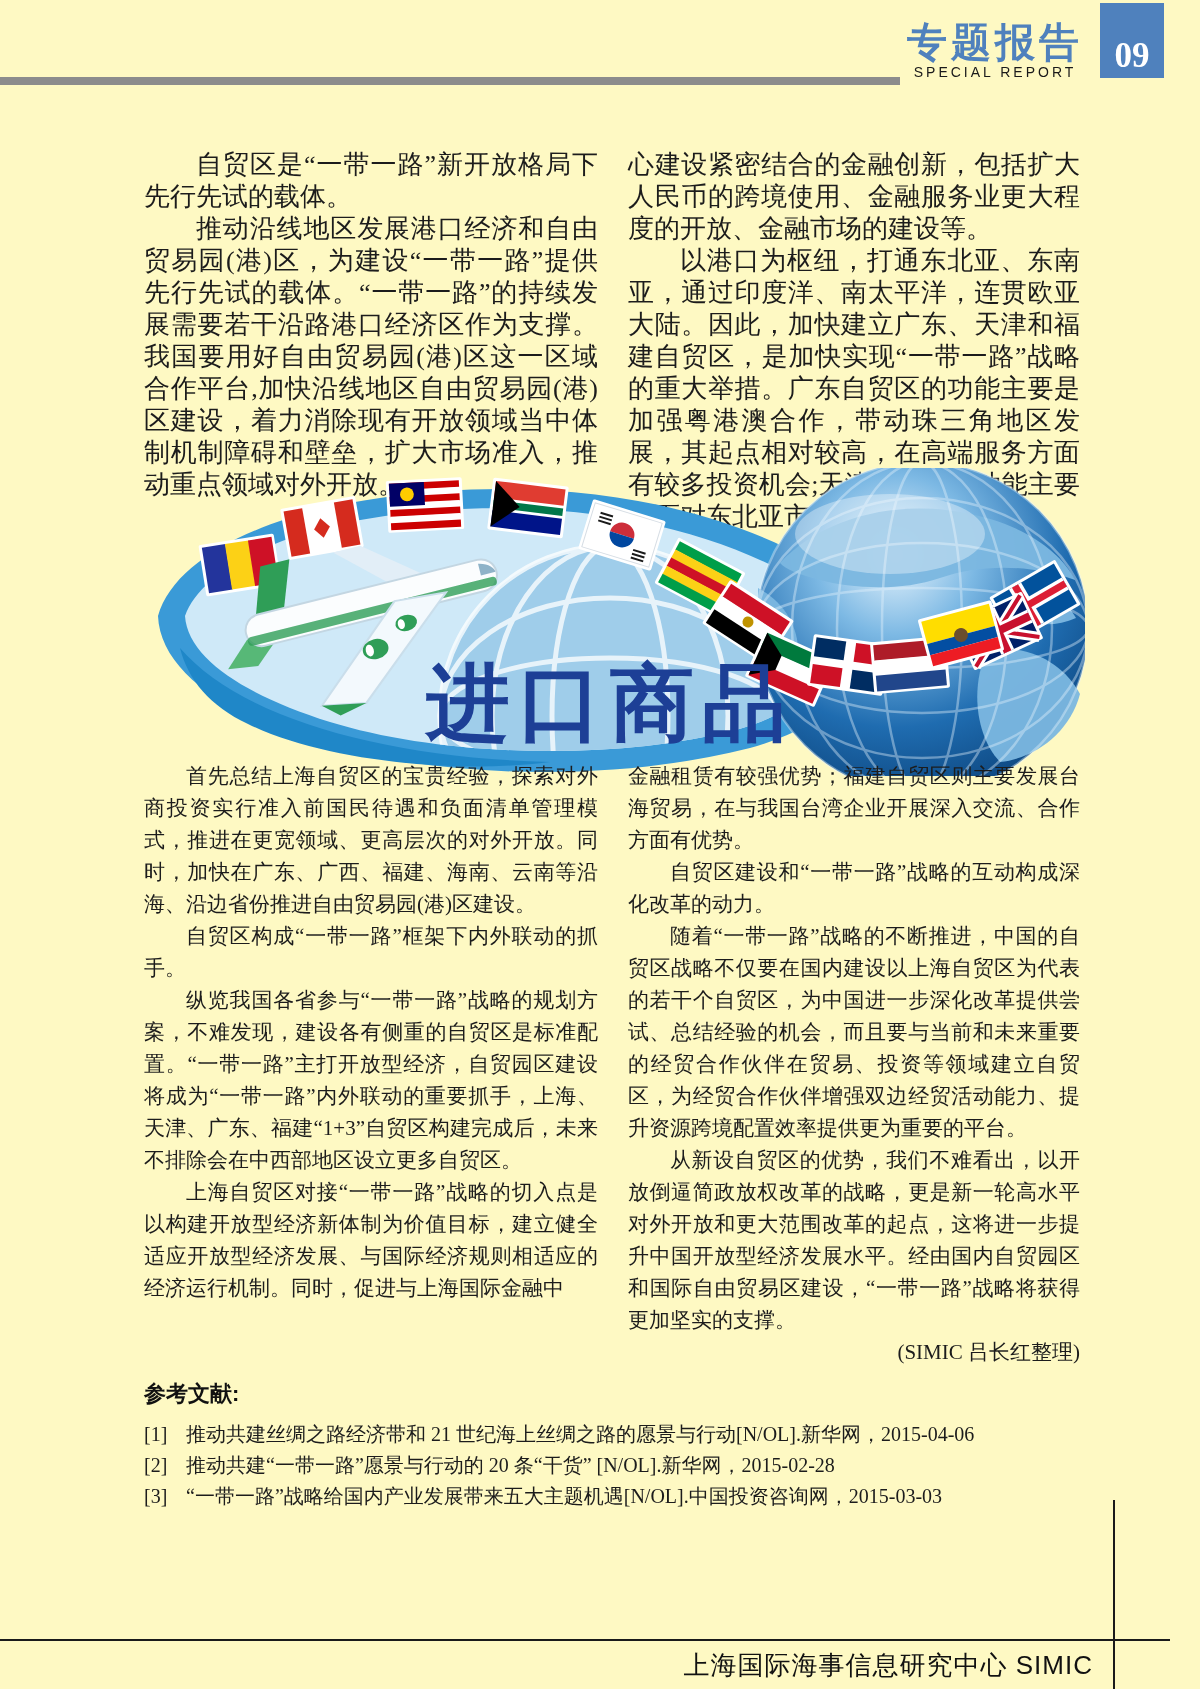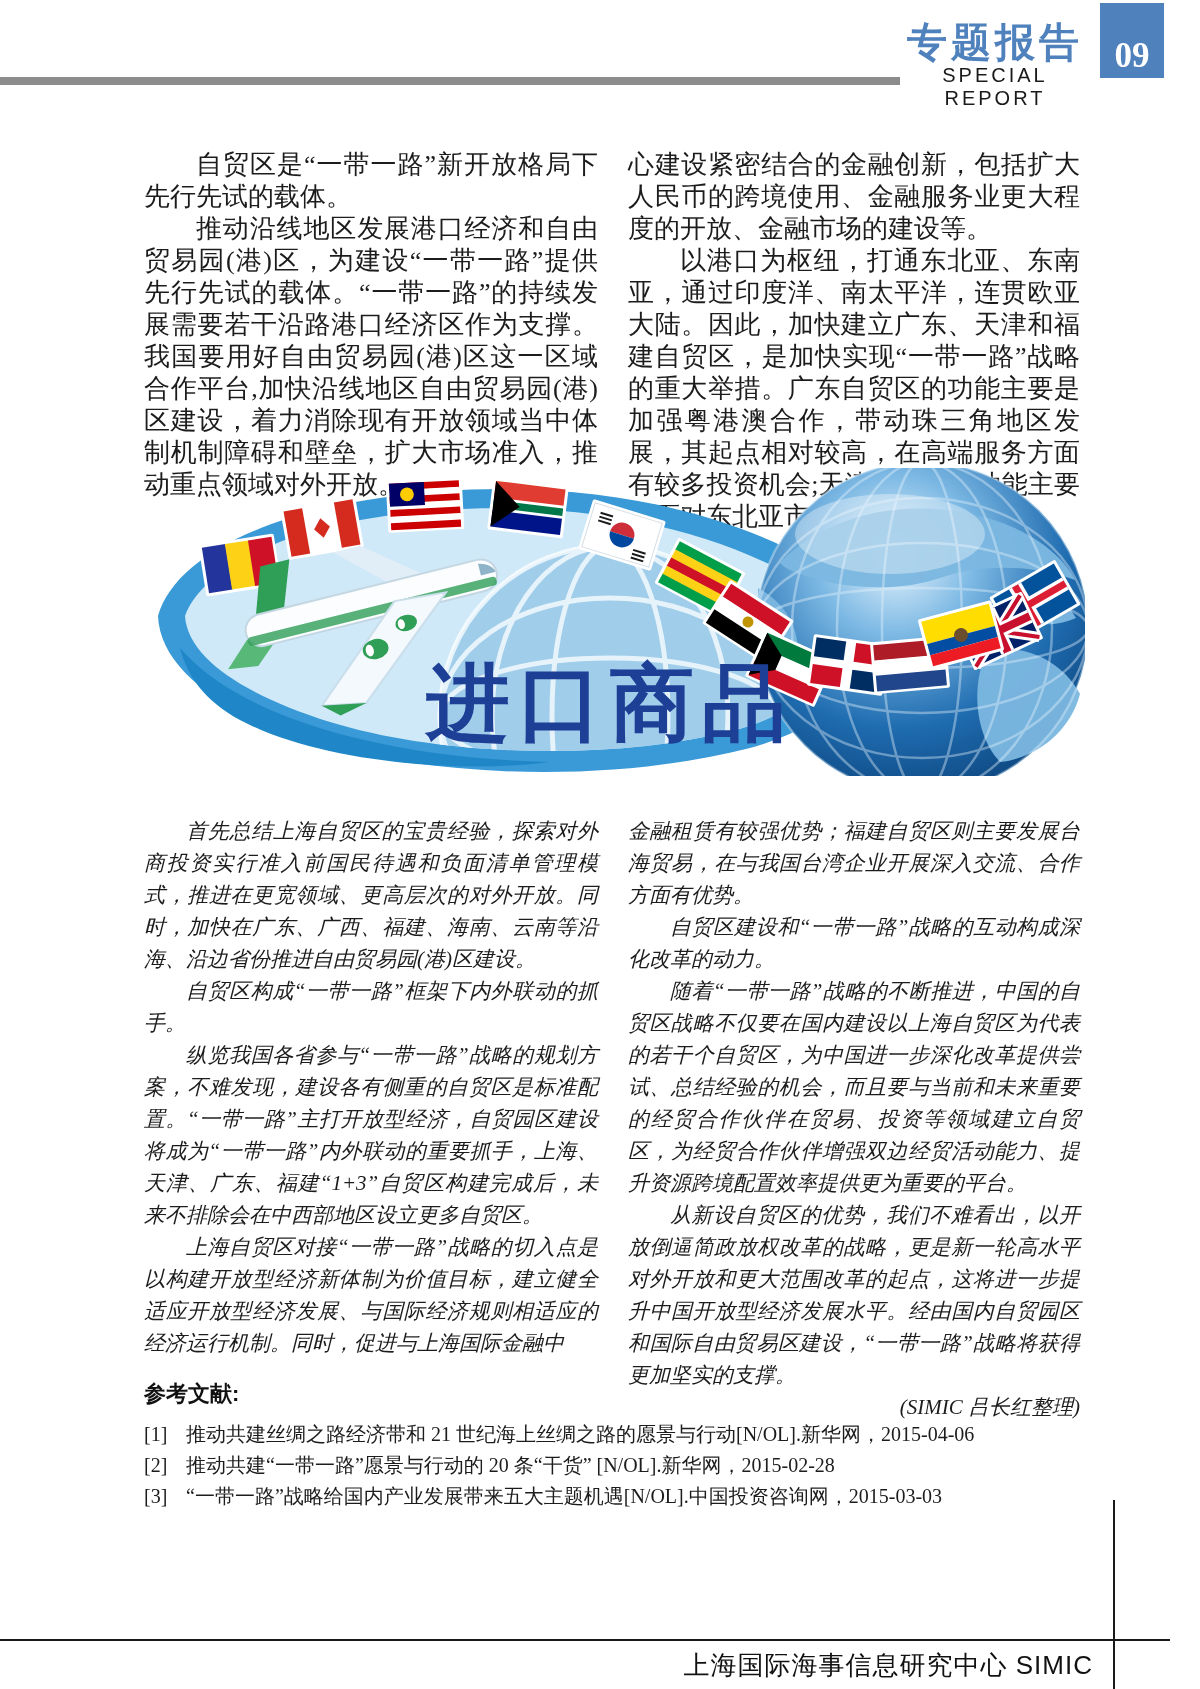--- a/index.html
+++ b/index.html
@@ -1,46 +1,46 @@
 <!DOCTYPE html>
 <html><head>
 <meta charset="utf-8">
 <style>
   html,body{margin:0;padding:0;background:#e8e8e8;}
   .page{
-    position:relative;width:1200px;height:1689px;background:#ffffff;
+    position:relative;width:1200px;height:1689px;background:#fef9c3;
     margin:0 auto;overflow:hidden;
     font-family:"Liberation Serif","DejaVu Serif",serif;color:#1c1c1c;
   }
   
   .gray-bar{position:absolute;left:0;top:77px;width:900px;height:8px;background:#8c8c8c;}
   .hdr-cn{
     position:absolute;left:900px;top:20px;width:190px;text-align:center;
     font-family:"Liberation Sans","DejaVu Sans",sans-serif;
     font-size:40px;font-weight:700;letter-spacing:4px;color:#4f81bd;line-height:44px;
   }
   .hdr-en{
     position:absolute;left:900px;top:64px;width:190px;text-align:center;
     font-family:"Liberation Sans","DejaVu Sans",sans-serif;
-    font-size:20px;letter-spacing:3px;color:#1a1a1a;
+    font-size:14px;letter-spacing:3px;color:#1a1a1a;
   }
   .page-badge{
     position:absolute;left:1100px;top:3px;width:64px;height:75px;background:#4f81bd;
     display:flex;align-items:flex-end;justify-content:center;padding-bottom:5px;box-sizing:border-box;
   }
   .page-badge span{
     color:#ffffff;font-family:"Liberation Serif","DejaVu Serif",serif;
     font-size:35px;font-weight:700;line-height:34px;
   }
   
   .col{position:absolute;text-align:justify;}
   .col .para{margin:0;text-indent:2em;}
   .col .para.cont{text-indent:0;}
   .col-top{top:149px;font-size:26px;line-height:32px;}
-  .col-mid{top:815px;font-size:21px;line-height:32px;font-style:italic;}
+  .col-mid{top:760px;font-size:21px;line-height:32px;}
   .col-left{left:144px;width:454px;}
   .col-right{left:628px;width:452px;}
   .byline{margin:0;text-align:right;text-indent:0;}
   
   .illustration{position:absolute;left:130px;top:468px;width:955px;height:308px;overflow:hidden;}
   
   .refs{position:absolute;left:144px;top:1381px;width:950px;}
   .refs-heading{
     font-family:"Liberation Sans","DejaVu Sans",sans-serif;
     font-weight:700;font-size:22px;line-height:26px;margin:0 0 12px 0;color:#111;

